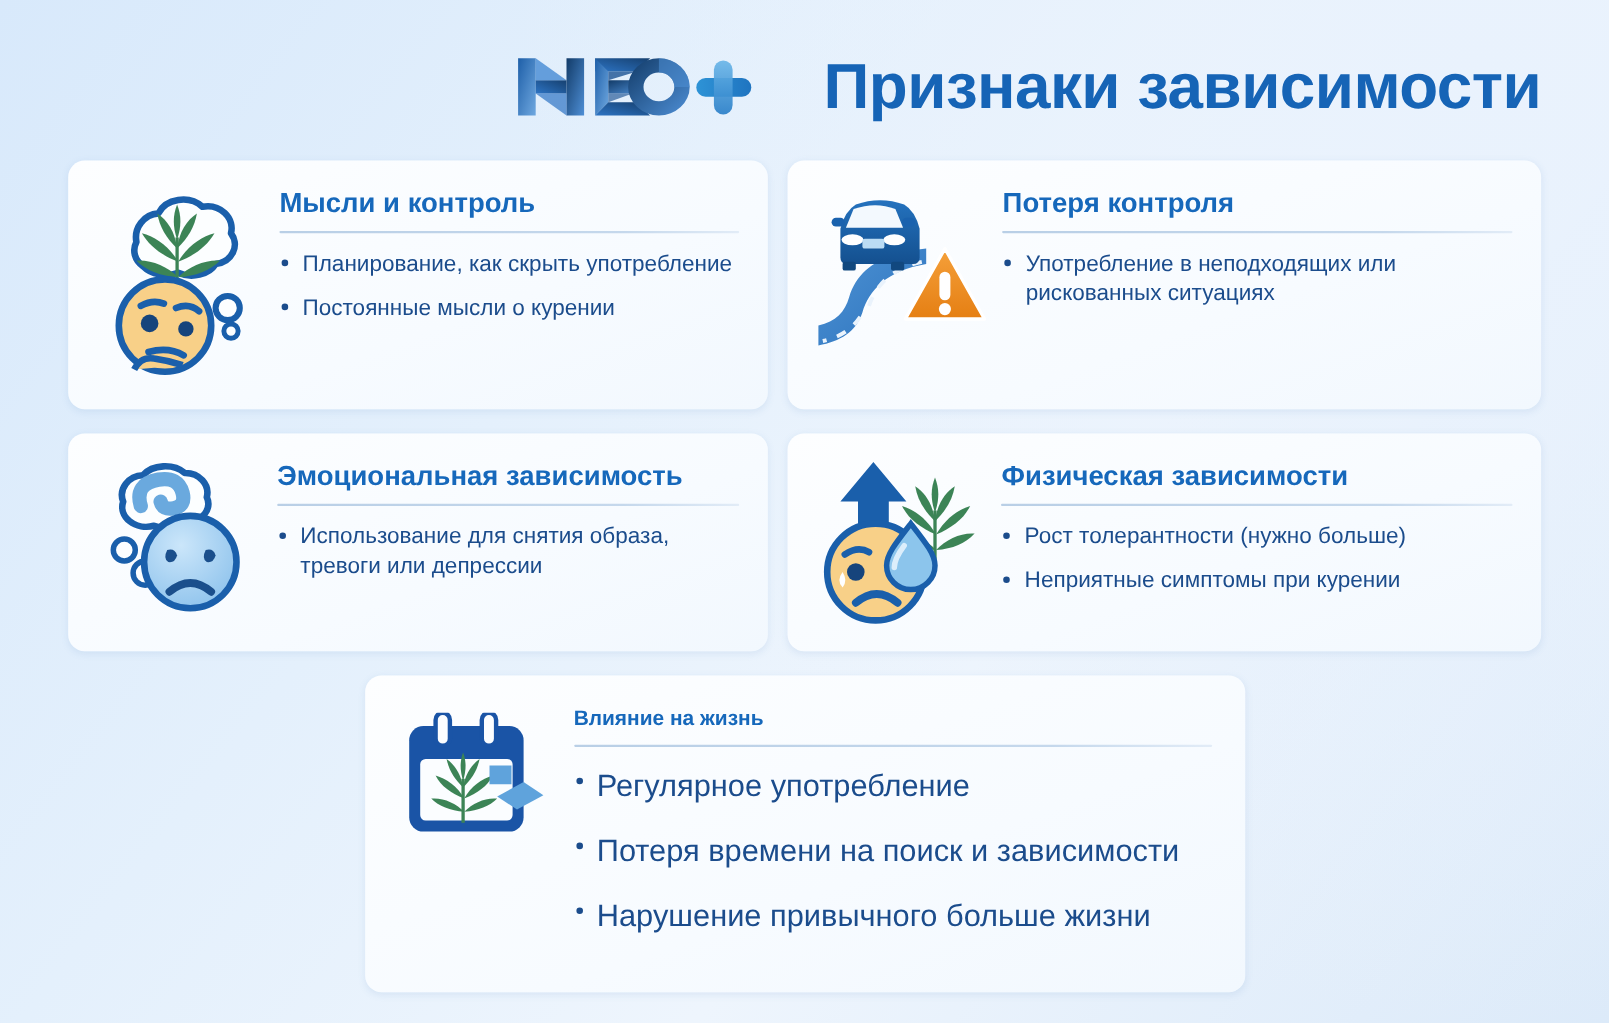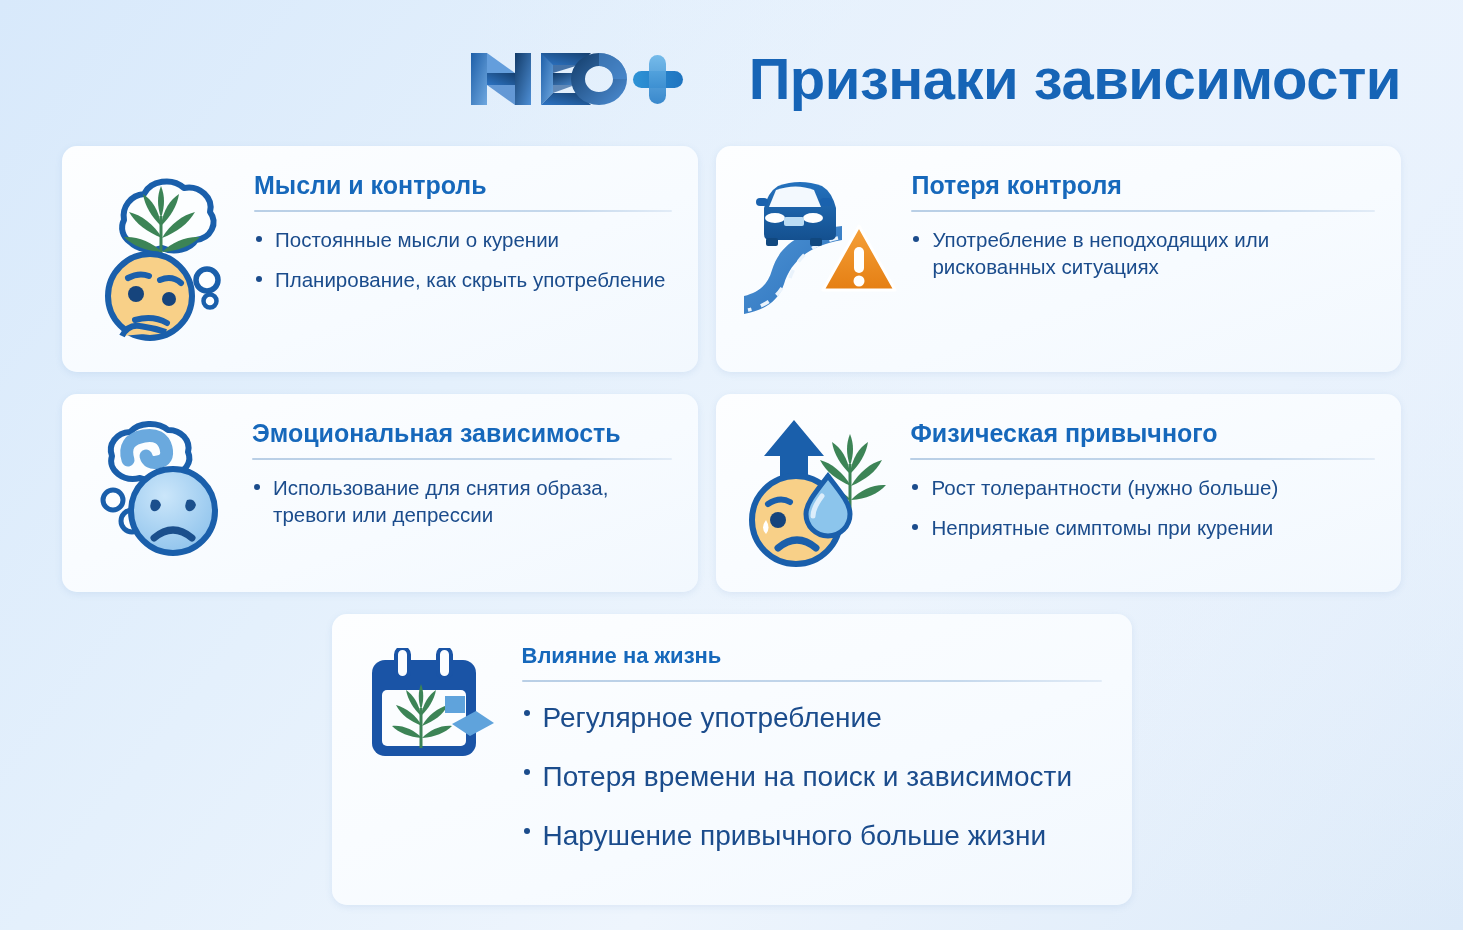--- a/index.html
+++ b/index.html
@@ -119,21 +119,21 @@
     left:2px;
     top:10px;
     width:6px;
     height:6px;
     border-radius:50%;
     background:#1B4C8C;
   }
 
   
   .card-wide { padding:26px 30px 28px 34px; }
-  .card-wide .card-heading { font-size:22px; }
+  .card-wide .card-heading { font-size:19px; }
   .card-wide .bullets li { margin-bottom:22px; font-size:28px; }
   .card-wide .divider { margin:12px 0 18px 0; }
 
   .row-center { justify-content:center; }
 
   .icon-gap-1 { margin-right:16px; }
   .icon-gap-2 { margin-right:14px; }
   .icon-gap-3 { margin-right:14px; }
   .icon-gap-4 { margin-right:10px; }
   .icon-gap-5 { margin-right:24px; margin-top:8px; }
@@ -225,22 +225,22 @@
           <circle cx="48" cy="126" r="8" fill="#16447C"></circle>
           <circle cx="81" cy="131" r="7" fill="#16447C"></circle>
           <path d="M47,152 q18,-5 32,3" stroke="#1A5FAB" stroke-width="6" fill="none" stroke-linecap="round"></path>
           <path d="M34,168 q6,-12 18,-10 q14,2 26,6" stroke="#1A5FAB" stroke-width="6" fill="#F8D088" stroke-linejoin="round"></path>
         </svg>
       </div>
       <div class="card-body">
         <div class="card-heading">Мысли и контроль</div>
         <div class="divider"></div>
         <ul class="bullets">
+          <li>Планирование, как скрыть употребление</li>
           <li>Постоянные мысли о курении</li>
-          <li>Планирование, как скрыть употребление</li>
         </ul>
       </div>
     </div>
 
     <div class="card card-right">
       <div class="card-icon icon-gap-2">
         <svg width="155" height="155" viewBox="0 0 155 155" aria-hidden="true">
           <defs>
             <linearGradient id="roadg" x1="0" y1="0" x2="1" y2="1">
               <stop offset="0%" stop-color="#4E93D4"></stop>
@@ -344,21 +344,21 @@
           <circle cx="72" cy="104" r="8" fill="#16447C"></circle>
           <path d="M36,132 q19,-16 38,0" stroke="#1A5FAB" stroke-width="7" fill="none" stroke-linecap="round"></path>
 
           <path d="M24,104 q5,8 0,14 q-6,-6 0,-14 Z" fill="#FFFFFF"></path>
 
           <path d="M86,60 c14,18 22,28 22,38 a22,22 0 0,1 -44,0 c0,-10 8,-20 22,-38 Z" fill="#8CC5EC" stroke="#1A5FAB" stroke-width="5"></path>
           <path d="M80,80 c-6,8 -9,14 -9,20" stroke="#DCEEFB" stroke-width="5" fill="none" stroke-linecap="round"></path>
         </svg>
       </div>
       <div class="card-body">
-        <div class="card-heading">Физическая привычного</div>
+        <div class="card-heading">Физическая зависимости</div>
         <div class="divider"></div>
         <ul class="bullets">
           <li>Рост толерантности (нужно больше)</li>
           <li>Неприятные симптомы при курении</li>
         </ul>
       </div>
     </div>
   </div>
 
   <div class="row row-center">

